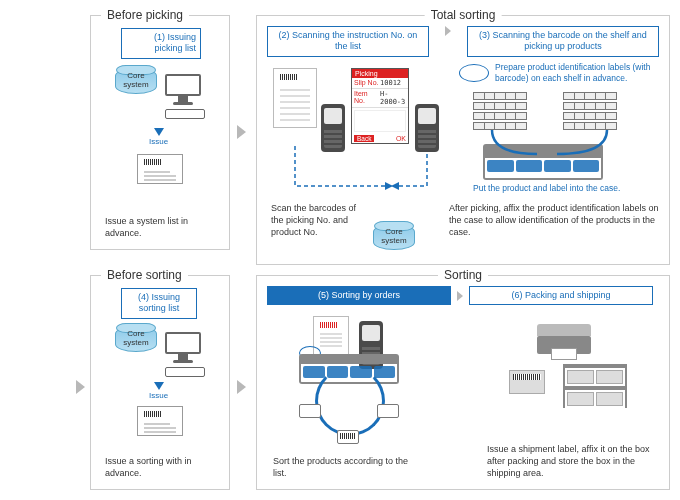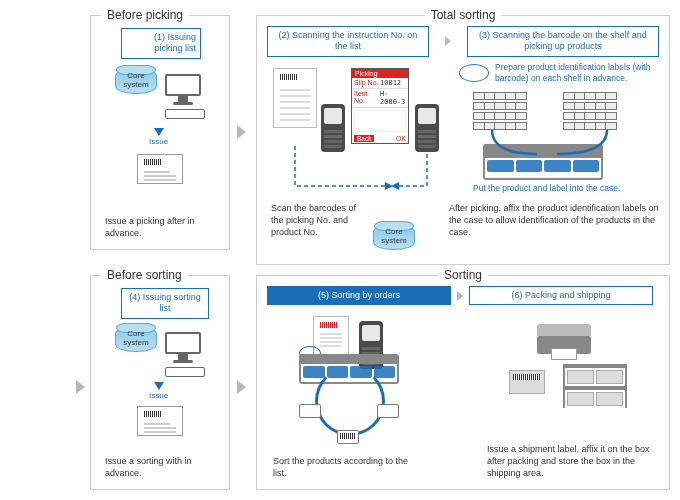--- a/index.html
+++ b/index.html
@@ -202,29 +202,29 @@
     <div class="issue-label">Issue</div>
   </div>
 
   <div class="icon-doc" style="position:absolute; top:138px; left:46px;">
     <div class="bc"></div>
     <div class="bar" style="top:16px;width:60%"></div>
     <div class="bar" style="top:20px;"></div>
     <div class="bar" style="top:24px;"></div>
   </div>
 
-  <div class="caption" style="position:absolute; bottom:10px; left:14px; right:14px;">Issue a picking after in advance.</div>
+  <div class="caption" style="position:absolute; bottom:10px; left:14px; right:14px;">Issue a system list in advance.</div>
 </div>
 
 <div class="arrow-right" style="left:237px; top:125px;"></div>
 
 <div class="panel" style="left:256px; top:15px; width:414px; height:250px;">
   <span class="panel-title" style="left:50%; transform:translateX(-50%);">Total sorting</span>
 
-  <div style="position:absolute; top:10px; left:10px; right:10px; display:flex; align-items:center; gap:16px;">
+  <div style="position:absolute; top:10px; left:10px; right:10px; display:flex; align-items:flex-start; gap:16px;">
     <div class="step-label" style="flex:1;">(2) Scanning the instruction No. on the list</div>
     <span class="arrow-right-sm"></span>
     <div class="step-label" style="flex:1.2;">(3) Scanning the barcode on the shelf and picking up products</div>
   </div>
 
   <div class="icon-page" style="position:absolute; top:52px; left:16px;">
     <div class="bc1"></div>
     <div class="line" style="top:20px;"></div>
     <div class="line" style="top:26px;"></div>
     <div class="line" style="top:32px;"></div>
@@ -345,21 +345,21 @@
 
   <div class="caption" style="position:absolute; top:186px; left:14px; width:96px;">Scan the barcodes of the picking No. and product No.</div>
   <div class="caption" style="position:absolute; top:186px; left:192px; width:210px;">After picking, affix the product identification labels on the case to allow identification of the products in the case.</div>
 </div>
 
 <div class="arrow-right" style="left:76px; top:380px;"></div>
 
 <div class="panel" style="left:90px; top:275px; width:140px; height:215px;">
   <span class="panel-title">Before sorting</span>
 
-  <div class="step-label" style="position:absolute; top:12px; left:30px; width:88px;">(4) Issuing sorting list</div>
+  <div class="step-label" style="position:absolute; top:12px; left:30px; width:76px;">(4) Issuing sorting list</div>
 
   <div style="position:absolute; top:50px; left:24px;">
     <div class="icon-db"><span class="icon-db-label">Core system</span></div>
   </div>
   <div style="position:absolute; top:56px; left:74px;">
     <div class="icon-monitor"><div class="screen"></div><div class="stand"></div><div class="base"></div></div>
     <div class="icon-kb"></div>
   </div>
   <div style="position:absolute; top:104px; left:58px;">
     <span class="issue-arrow"></span>

